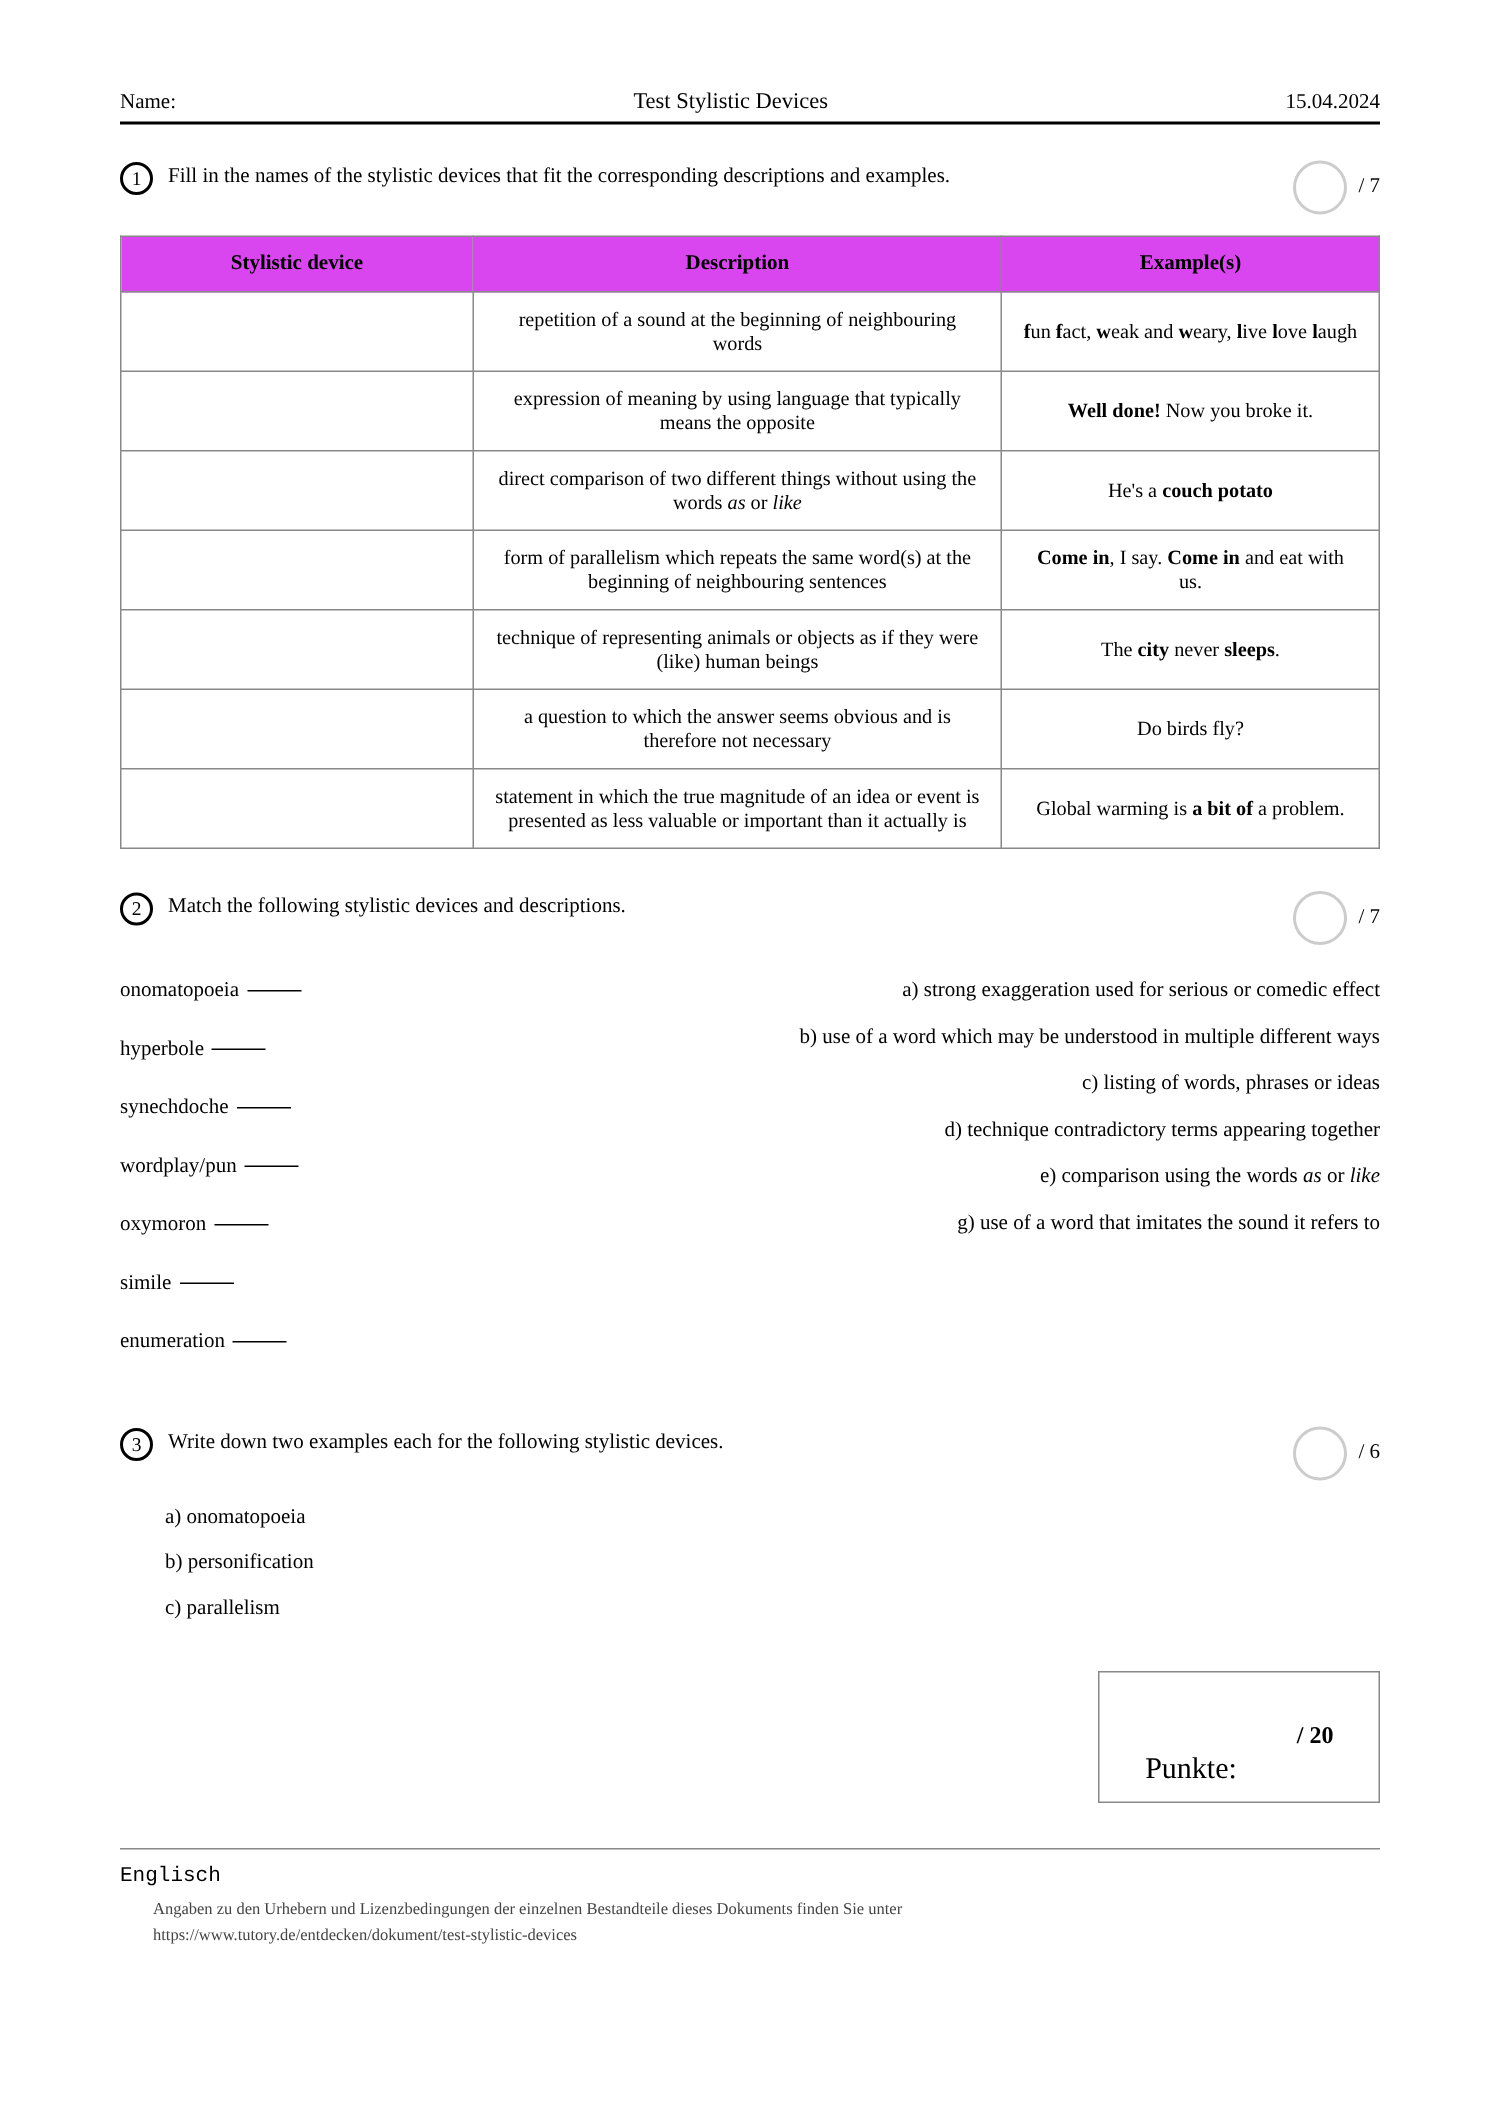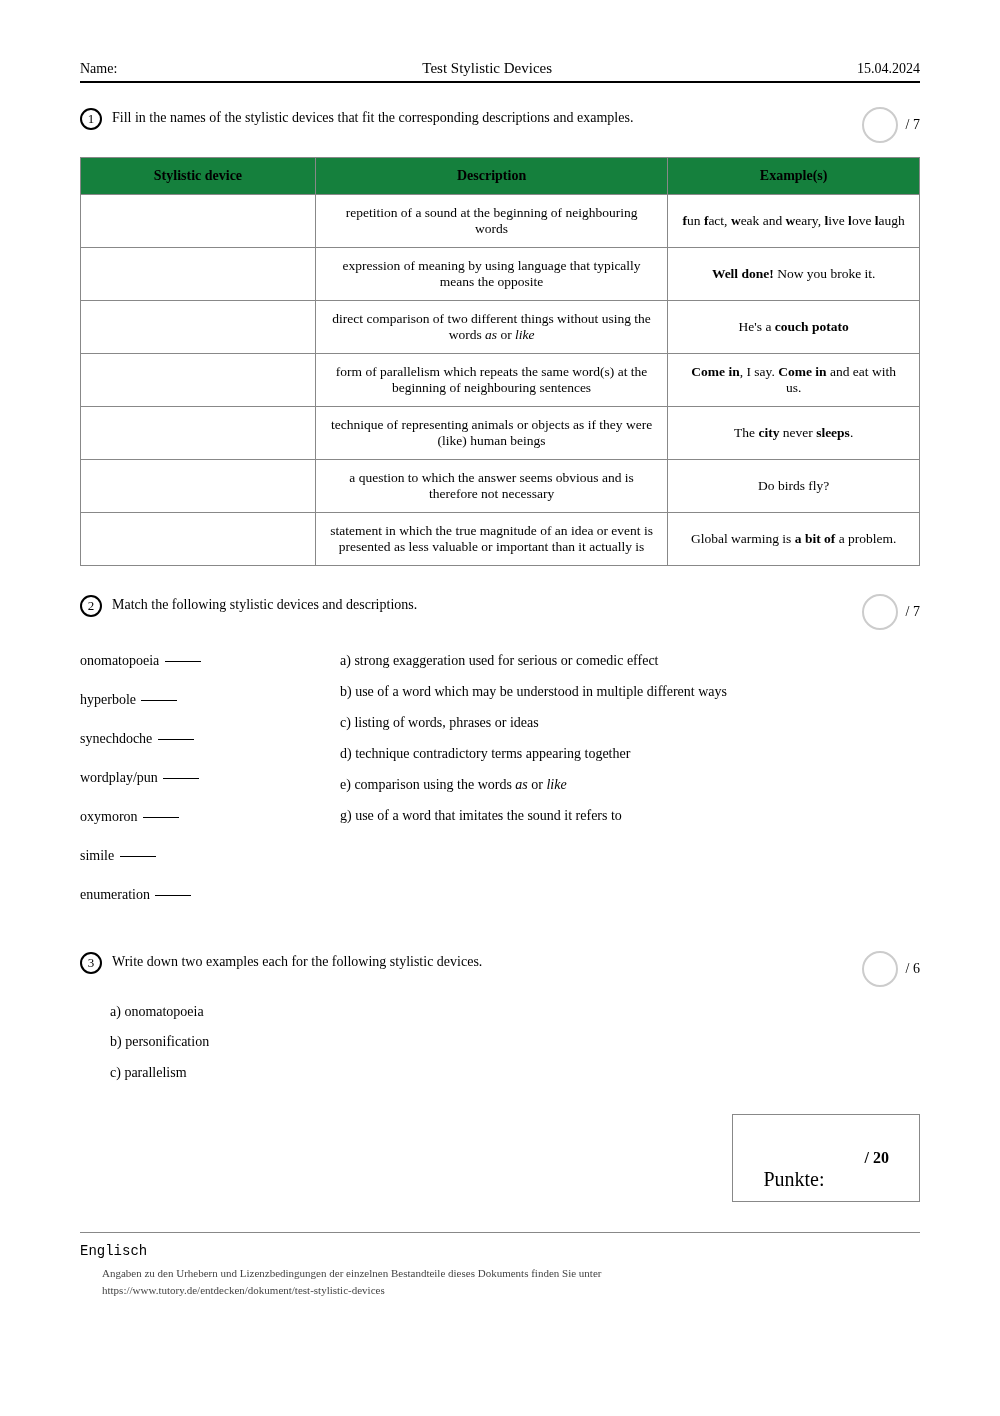--- a/index.html
+++ b/index.html
@@ -73,21 +73,21 @@
       border-collapse: collapse;
       border: 1.5px solid #888;
       margin-bottom: 24px;
     }
     .main-table th {
       border: 1.5px solid #888;
       padding: 10px 14px;
       text-align: center;
       font-weight: bold;
       font-size: 14px;
-      background: #15803d;
+      background: #d946ef;
     }
     .main-table td {
       border: 1.5px solid #888;
       padding: 10px 14px;
       vertical-align: middle;
       font-size: 13.5px;
     }
     .col-device { width: 28%; text-align: center; }
     .col-desc { width: 42%; text-align: center; }
     .col-example { width: 30%; text-align: center; }
@@ -119,28 +119,29 @@
       border-top: 1.5px solid #888;
       padding-top: 10px;
       margin-top: 10px;
     }
     .footer-subject { font-size: 14px; margin-bottom: 6px; font-family: Liberation Mono, monospace; }
     .footer-copy { font-size: 11px; color: #444; line-height: 1.5; margin-left: 22px; }
 
     
     .section2-body {
       display: flex;
-      gap: 0;
+      gap: 12px;
       margin-top: 20px;
     }
     .s2-left {
       flex: 0 0 260px;
     }
     .s2-right {
       flex: 1;
+      text-align: right;
     }
     .s2-left-item {
       font-size: 14px;
       margin-bottom: 18px;
       line-height: 1.5;
     }
     .s2-right-item {
       font-size: 14px;
       margin-bottom: 10px;
       line-height: 1.5;

